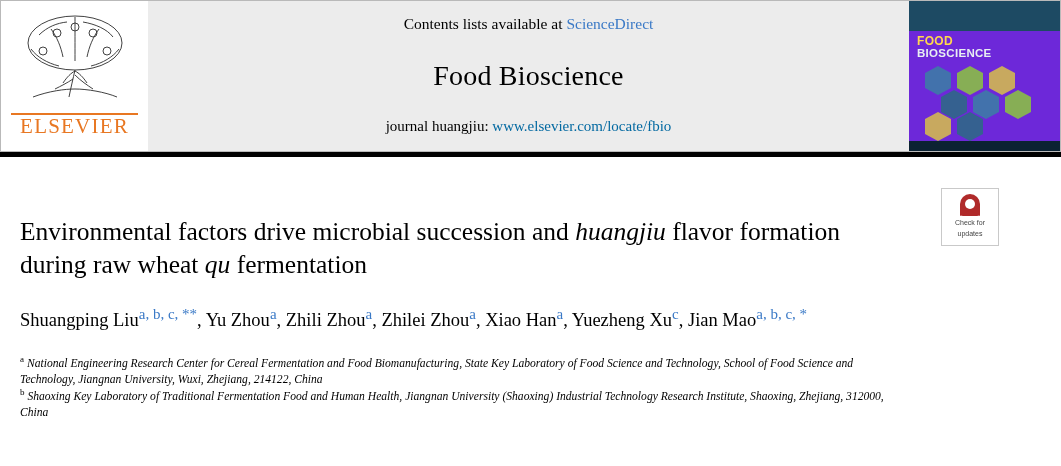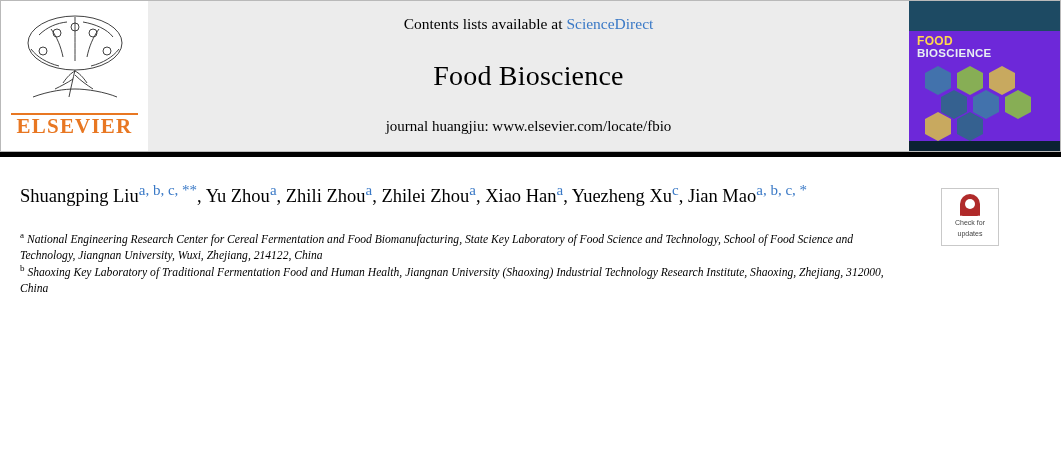--- a/index.html
+++ b/index.html
@@ -46,21 +46,21 @@
   .elsevier-word {
     position: absolute;
     left: 0;
     right: 0;
     bottom: 12px;
     text-align: center;
     font-family: "Liberation Serif", serif;
     font-size: 21px;
     letter-spacing: 1.2px;
     color: #e87722;
-    font-weight: 700;
+    font-weight: 400;
   }
   .elsevier-rule {
     position: absolute;
     left: 10px;
     right: 10px;
     bottom: 36px;
     height: 2px;
     background: #e87722;
   }
   .journal-band {
@@ -85,21 +85,21 @@
     text-decoration: none;
   }
   .journal-title {
     font-size: 28px;
     letter-spacing: 0.2px;
   }
   .homepage-line {
     font-size: 15px;
   }
   .homepage-line a {
-    color: #000000;
+    color: #0369a1;
     text-decoration: none;
   }
   .cover-thumb {
     width: 152px;
     flex: 0 0 152px;
     border: 1px solid #b9b9b9;
     border-left: none;
     background: #6d28d9;
     position: relative;
     overflow: hidden;
@@ -322,20 +322,23 @@
     <div class="hex y" style="left:16px; top:118px;"></div>
     <div class="hex" style="left:48px; top:118px;"></div>
     <div class="cover-bar"></div>
   </div>
 </div>
 
 <div class="black-rule"></div>
 
 <div class="article">
 
+  <h1 class="title">
+    <span>Environmental factors drive microbial succession and </span><em>huangjiu</em><span> flavor formation during raw wheat </span><em>qu</em><span> fermentation</span>
+  </h1>
 
   <div class="authors">
     <span><span>Shuangping Liu</span><sup>a, b, c, **</sup></span><span>, </span><span><span>Yu Zhou</span><sup>a</sup></span><span>, </span><span><span>Zhili Zhou</span><sup>a</sup></span><span>, </span><span><span>Zhilei Zhou</span><sup>a</sup></span><span>, </span><span><span>Xiao Han</span><sup>a</sup></span><span>, </span><span><span>Yuezheng Xu</span><sup>c</sup></span><span>, </span><span><span>Jian Mao</span><sup>a, b, c, *</sup></span>
   </div>
 
   <div class="affiliations">
     <div class="affil"><sup>a</sup> <span>National Engineering Research Center for Cereal Fermentation and Food Biomanufacturing, State Key Laboratory of Food Science and Technology, School of Food Science and Technology, Jiangnan University, Wuxi, Zhejiang, 214122, China</span></div>
     <div class="affil"><sup>b</sup> <span>Shaoxing Key Laboratory of Traditional Fermentation Food and Human Health, Jiangnan University (Shaoxing) Industrial Technology Research Institute, Shaoxing, Zhejiang, 312000, China</span></div>
   </div>
 </div>

